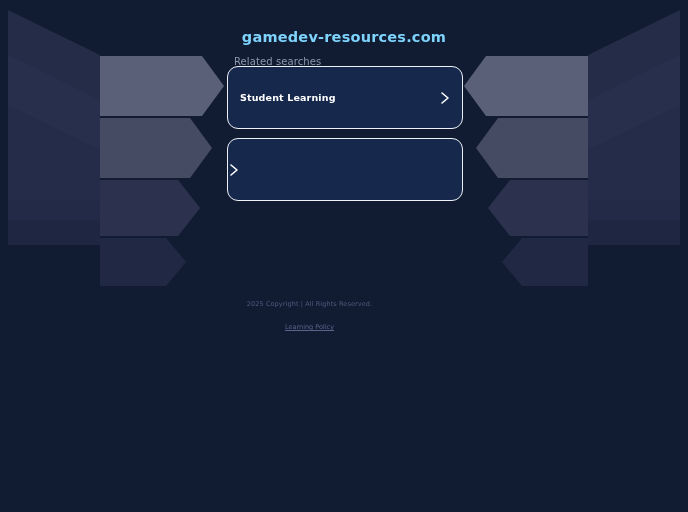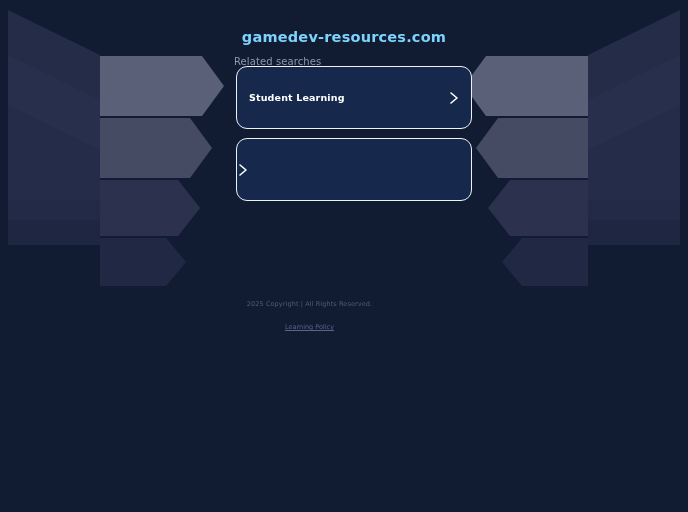--- a/index.html
+++ b/index.html
@@ -59,21 +59,21 @@
     position: absolute;
     left: 234px;
     top: 56px;
     color: #8e96ac;
     font-size: 10px;
     letter-spacing: 0.1px;
   }
 
   .card-stack {
     position: absolute;
-    left: 236px;
+    left: 227px;
     top: 66px;
     width: 236px;
   }
 
   .search-card {
     position: relative;
     box-sizing: border-box;
     width: 236px;
     height: 63px;
     margin-bottom: 9px;

